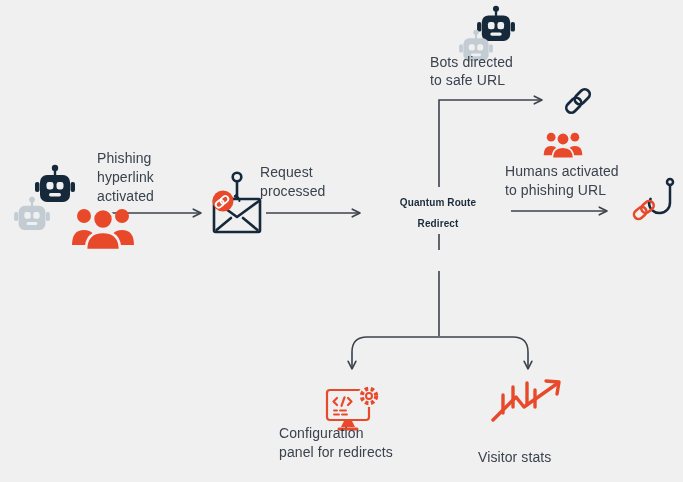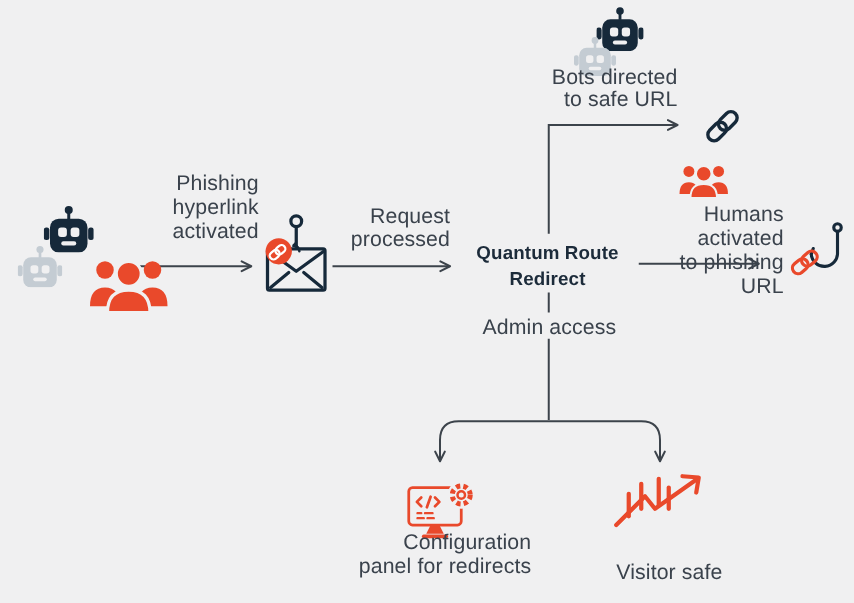--- a/index.html
+++ b/index.html
@@ -4,25 +4,25 @@
 <style>
   :root{
     --background:#f0f0f1; --navy:#16293a; --orange:#e9492b;
     --gray_muted:#c4ccd3; --text:#3a424c; --title_text:#1c2b3a; --line:#3c434b;
   }
   html,body{margin:0;padding:0;}
   body{background:var(--background);font-family:"Liberation Sans","DejaVu Sans",sans-serif;}
   .stage{position:relative;width:683px;height:482px;background:var(--background);overflow:hidden;}
   .abs{position:absolute;}
   .label{
-    position:absolute;color:var(--text);font-size:17px;font-weight:500;
-    line-height:19px;text-align:right;white-space:pre-line;letter-spacing:.1px;
+    position:absolute;color:var(--text);font-size:14px;font-weight:500;
+    line-height:19px;text-align:left;white-space:pre-line;letter-spacing:.1px;
   }
   .title{
-    position:absolute;color:var(--title_text);font-size:15px;font-weight:bold;
+    position:absolute;color:var(--title_text);font-size:10px;font-weight:bold;
     line-height:21px;text-align:center;white-space:pre-line;letter-spacing:.1px;
   }
   .ic-navy{color:var(--navy);} .ic-gray{color:var(--gray_muted);} .ic-orange{color:var(--orange);}
   svg{display:block;}
   .connectors{position:absolute;left:0;top:0;pointer-events:none;}
 </style>
 </head>
 <body>
 
 <div class="stage">
@@ -76,21 +76,21 @@
   <svg class="abs ic-navy" style="left:35px;top:164px" width="40" height="38">
       <use href="#sym-bot"></use>
     </svg>
   <svg class="abs ic-gray" style="left:14px;top:196px" width="36" height="34">
       <use href="#sym-bot"></use>
     </svg>
   <svg class="abs ic-orange" style="left:71px;top:203px" width="64" height="48">
       <use href="#sym-users"></use>
     </svg>
 
-  <div class="label" style="left:97px;top:137px;width:110px">Phishing
+  <div class="label" style="left:97px;top:149px;width:110px">Phishing
 hyperlink
 activated</div>
 
   <svg class="abs" style="left:206px;top:170px" width="60" height="74" viewBox="0 0 60 74">
     <g fill="none" stroke="var(--navy)" stroke-width="2.6" stroke-linecap="round" stroke-linejoin="round">
       <circle cx="31" cy="7" r="4.3"></circle>
       <path d="M31,11.5 V27"></path>
       <rect x="8" y="29" width="46" height="33" rx="1.5"></rect>
       <path d="M9,31 L31,47 L53,31"></path>
       <path d="M10.5,60 L25,48"></path>
@@ -105,21 +105,20 @@
       <path d="M29,26 a6,6 0 0 1 4.5,5"></path>
       <path d="M30.5,24.5 L29,26.6 L31.6,27.4"></path>
     </g>
   </svg>
 
   <div class="label" style="left:260px;top:163px;width:100px">Request
 processed</div>
 
   <div class="title" style="left:363px;top:192px;width:150px">Quantum Route
 Redirect</div>
-  <div class="label" style="left:383px;top:252px;width:110px">Admin access</div>
 
   <svg class="abs ic-navy" style="left:477px;top:5px" width="38" height="36">
       <use href="#sym-bot"></use>
     </svg>
   <svg class="abs ic-gray" style="left:459px;top:29px" width="34" height="32">
       <use href="#sym-bot"></use>
     </svg>
   <div class="label" style="left:430px;top:53px;width:112px;line-height:18px">Bots directed
 to safe URL</div>
   <svg class="abs ic-navy" style="left:561px;top:84px" width="34" height="34">
@@ -167,15 +166,15 @@
   <svg class="abs" style="left:490px;top:376px" width="76" height="50" viewBox="0 0 76 50">
     <g fill="none" stroke="var(--orange)" stroke-width="3.4" stroke-linecap="round" stroke-linejoin="round">
       <path d="M13,19 V37"></path>
       <path d="M23,11 V31"></path>
       <path d="M37,7 V28"></path>
       <path d="M45,14 V31"></path>
       <path d="M3,44 L26,21 L34,31 L68,7"></path>
       <path d="M56,5 L69,6 L67,18"></path>
     </g>
   </svg>
-  <div class="label" style="left:478px;top:448px;width:100px">Visitor safe</div>
+  <div class="label" style="left:478px;top:448px;width:100px">Visitor stats</div>
 
 </div>
 
 </body></html>

